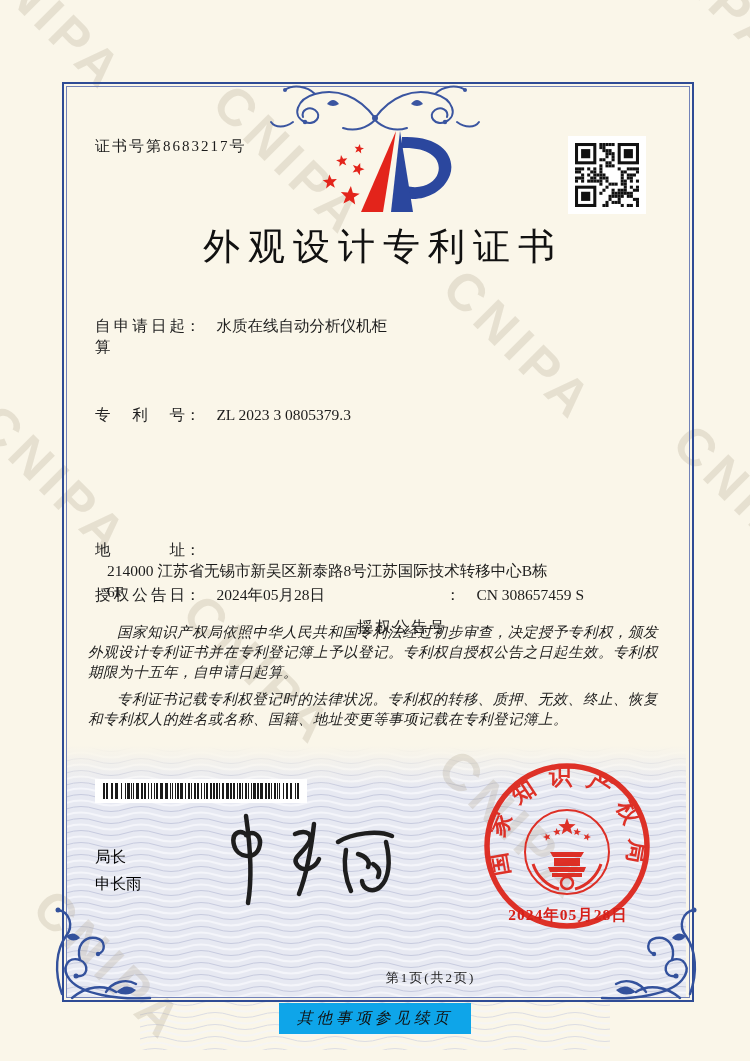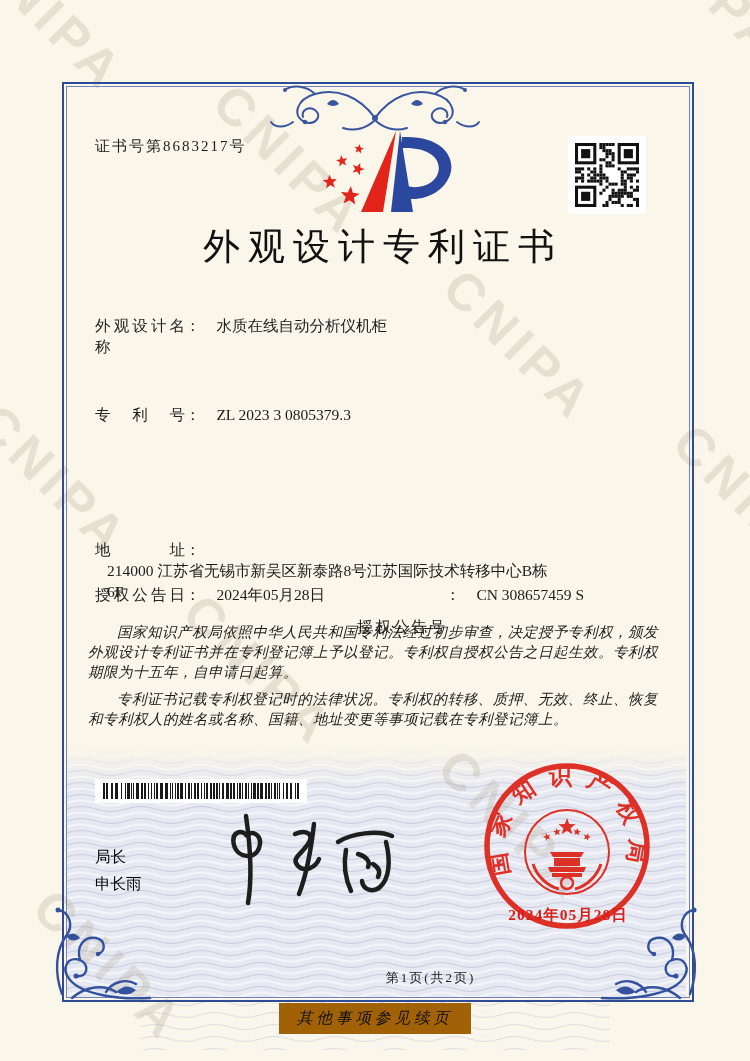--- a/index.html
+++ b/index.html
@@ -41,21 +41,21 @@
   .barcode-bg svg{position:absolute;left:8px;top:4px;}
   .signer{position:absolute;left:95px;top:843px;z-index:6;
       font-family:"Liberation Sans","DejaVu Sans",sans-serif;font-size:15.5px;line-height:27px;color:#000000;}
   .signature{position:absolute;left:210px;top:806px;z-index:7;}
   .seal{position:absolute;left:478px;top:757px;z-index:7;opacity:.93;}
   .seal-date{position:absolute;left:490px;top:905px;width:156px;z-index:8;text-align:center;
       font-size:15.5px;font-weight:bold;letter-spacing:1px;color:#d6201a;}
   .page-footer{position:absolute;left:56px;top:969px;width:749px;z-index:6;text-align:center;
       font-size:13px;letter-spacing:2px;color:#222;}
   .cont-note{position:absolute;left:0;top:1003px;width:750px;z-index:6;text-align:center;}
-  .cont-note span{display:inline-block;background:#a16207;padding:5px 18px;
+  .cont-note span{display:inline-block;background:#0ea5e9;padding:5px 18px;
       font-size:15.5px;letter-spacing:4px;font-style:italic;color:#111;}
 </style>
 </head>
 <body>
 
 <div class="page">
 
   <div class="wm" style="left:-45px;top:-15px">CNIPA</div>
   <div class="wm" style="left:615px;top:-45px">CNIPA</div>
   <div class="wm" style="left:195px;top:130px">CNIPA</div>
@@ -336,21 +336,21 @@
         <rect x="48.76190476190476" y="6.095238095238095" width="9.142857142857142" height="9.142857142857142" fill="#111"></rect>
         <rect x="0" y="42.666666666666664" width="21.333333333333332" height="21.333333333333332" fill="#111"></rect>
         <rect x="3.0476190476190474" y="45.71428571428571" width="15.238095238095237" height="15.238095238095237" fill="#fff"></rect>
         <rect x="6.095238095238095" y="48.76190476190476" width="9.142857142857142" height="9.142857142857142" fill="#111"></rect>
       </svg>
   </div>
 
   <div class="title">外观设计专利证书</div>
 
   <div class="frow" style="top:315px">
-    <span class="flabel">外观设计名称</span><span class="fcolon">：</span>
+    <span class="flabel">自申请日起算</span><span class="fcolon">：</span>
     <span class="fvalue">水质在线自动分析仪机柜</span>
   </div>
   <div class="frow" style="top:404px">
     <span class="flabel">专利号</span><span class="fcolon">：</span>
     <span class="fvalue">ZL 2023 3 0805379.3</span>
   </div>
   <div class="frow" style="top:539px">
     <span class="flabel">地址</span><span class="fcolon">：</span>
     <span class="fvalue addr-val">214000 江苏省无锡市新吴区新泰路8号江苏国际技术转移中心B栋6F</span>
   </div>

